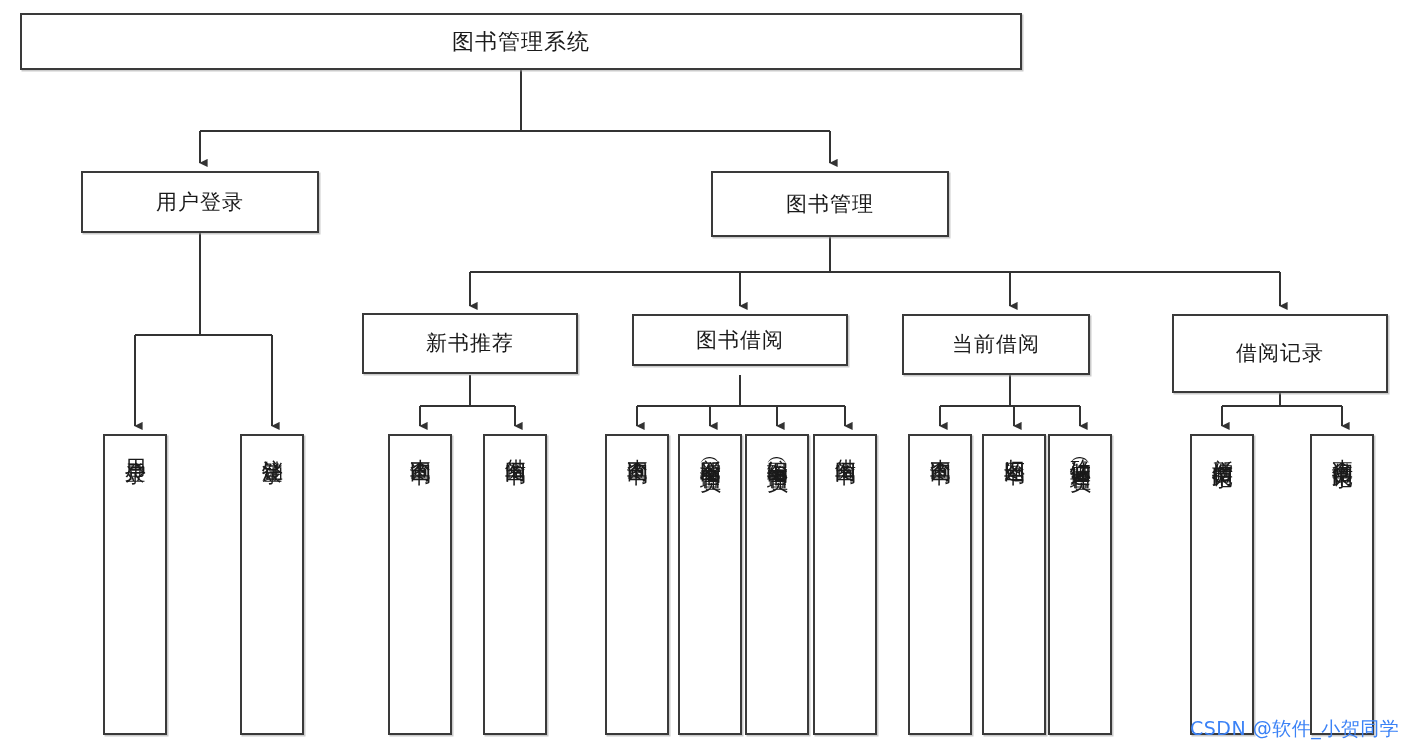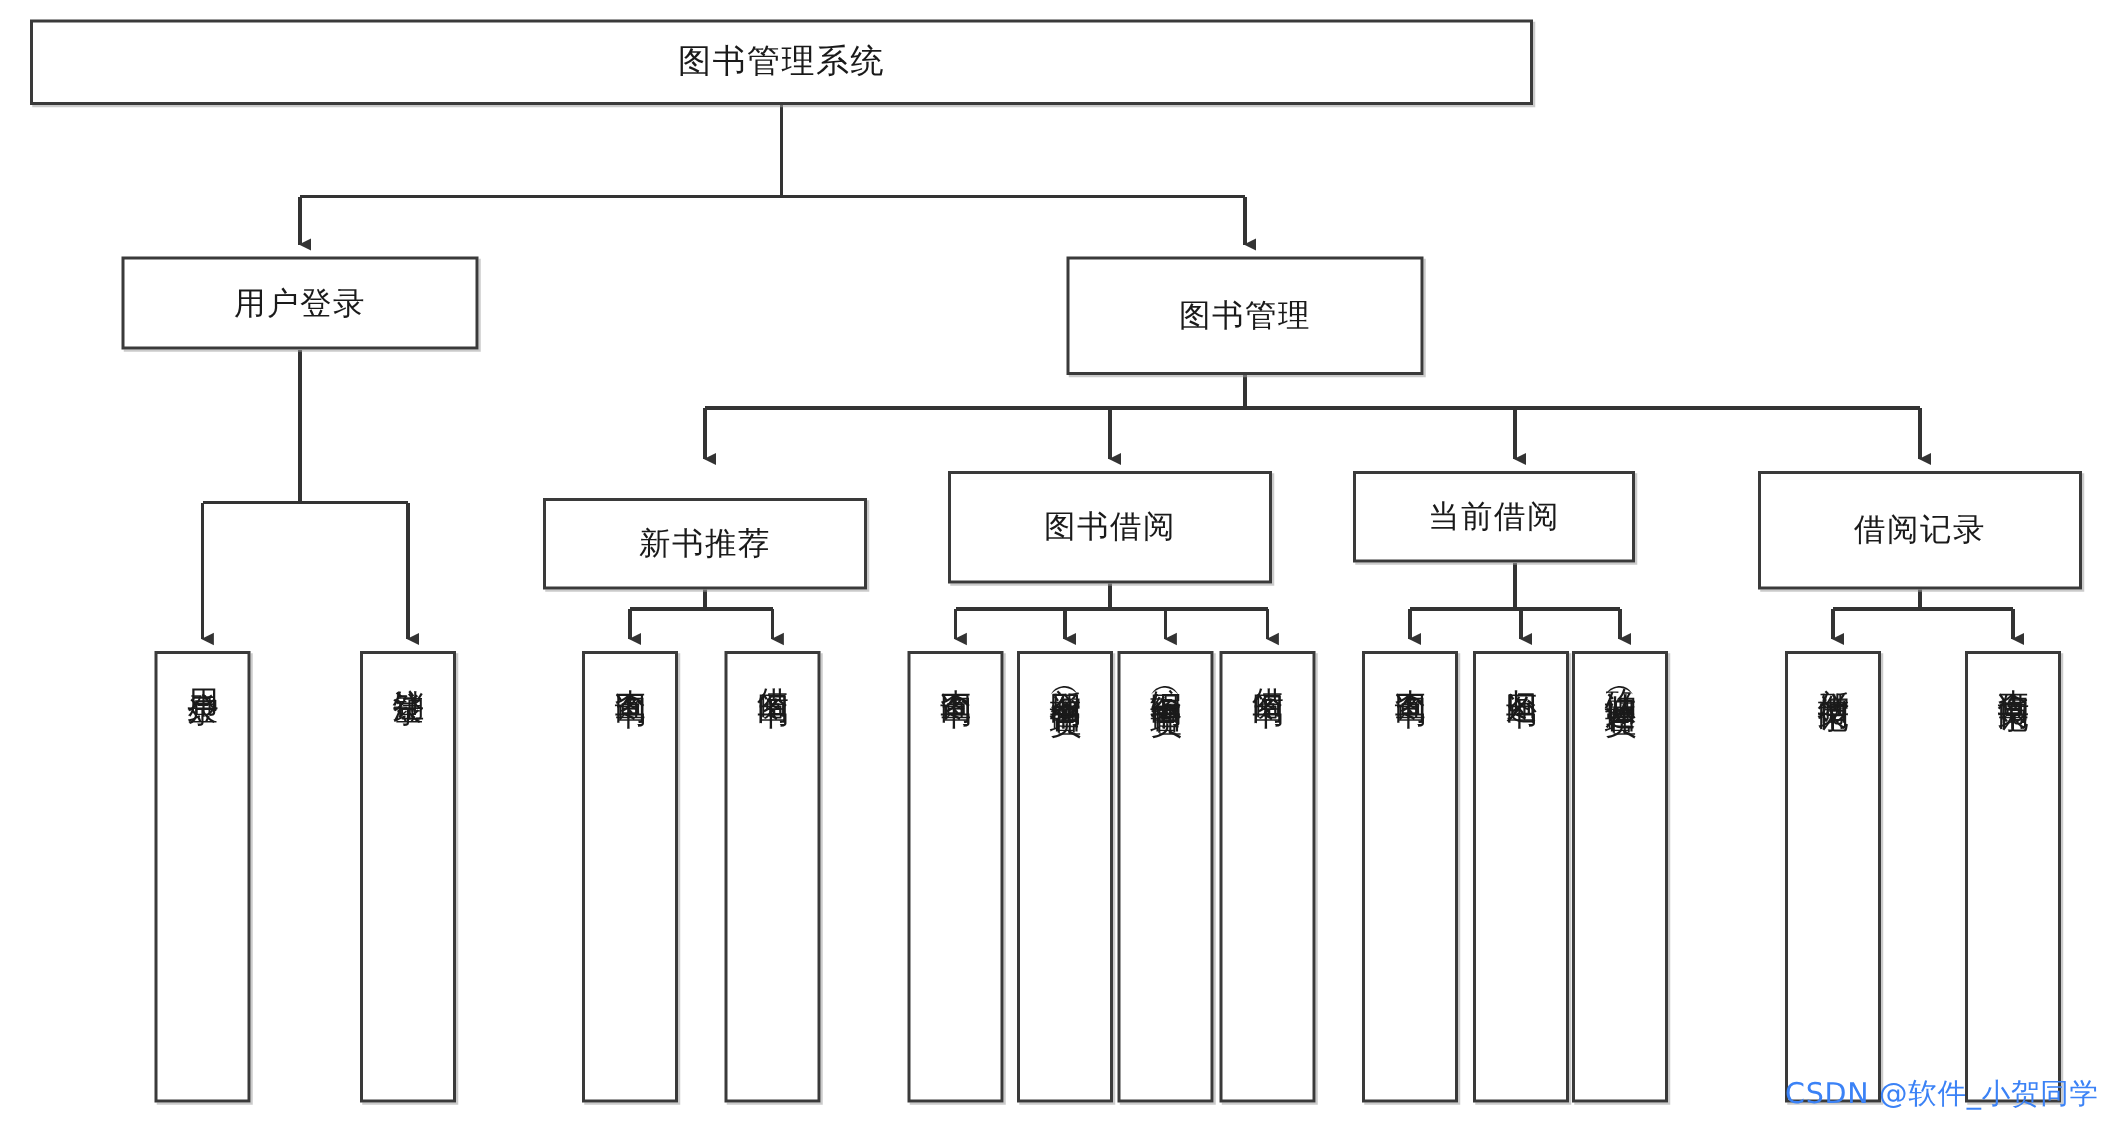--- a/index.html
+++ b/index.html
@@ -127,28 +127,28 @@
     </g>
   </svg>
 
   <div class="node root horiz" style="left:20px; top:13px; width:1002px; height:57px;">
     <span class="label">图书管理系统</span>
   </div>
 
   <div class="node horiz" style="left:81px; top:171px; width:238px; height:62px;">
     <span class="label">用户登录</span>
   </div>
-  <div class="node horiz" style="left:711px; top:171px; width:238px; height:79px;">
+  <div class="node horiz" style="left:711px; top:171px; width:238px; height:66px;">
     <span class="label">图书管理</span>
   </div>
 
-  <div class="node horiz" style="left:362px; top:332px; width:216px; height:61px;">
+  <div class="node horiz" style="left:362px; top:313px; width:216px; height:61px;">
     <span class="label">新书推荐</span>
   </div>
-  <div class="node horiz" style="left:632px; top:314px; width:216px; height:75px;">
+  <div class="node horiz" style="left:632px; top:314px; width:216px; height:52px;">
     <span class="label">图书借阅</span>
   </div>
   <div class="node horiz" style="left:902px; top:314px; width:188px; height:61px;">
     <span class="label">当前借阅</span>
   </div>
   <div class="node horiz" style="left:1172px; top:314px; width:216px; height:79px;">
     <span class="label">借阅记录</span>
   </div>
 
   <div class="node leaf" style="left:103px; top:434px; width:64px; height:301px;">

